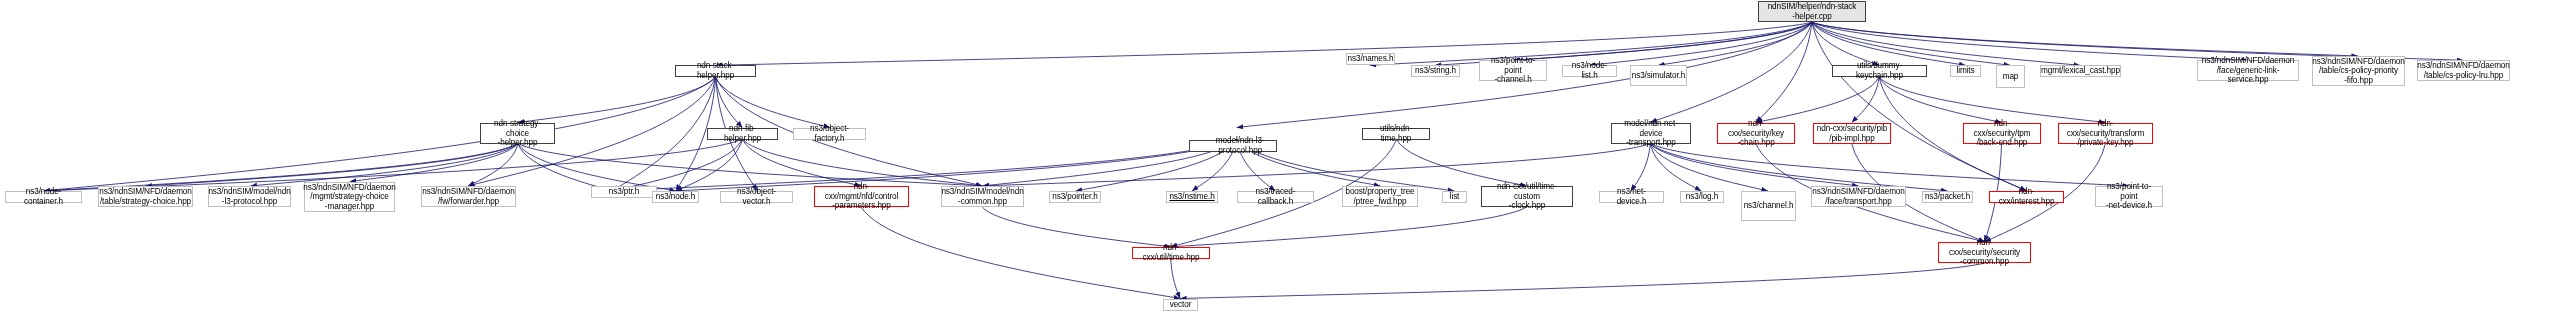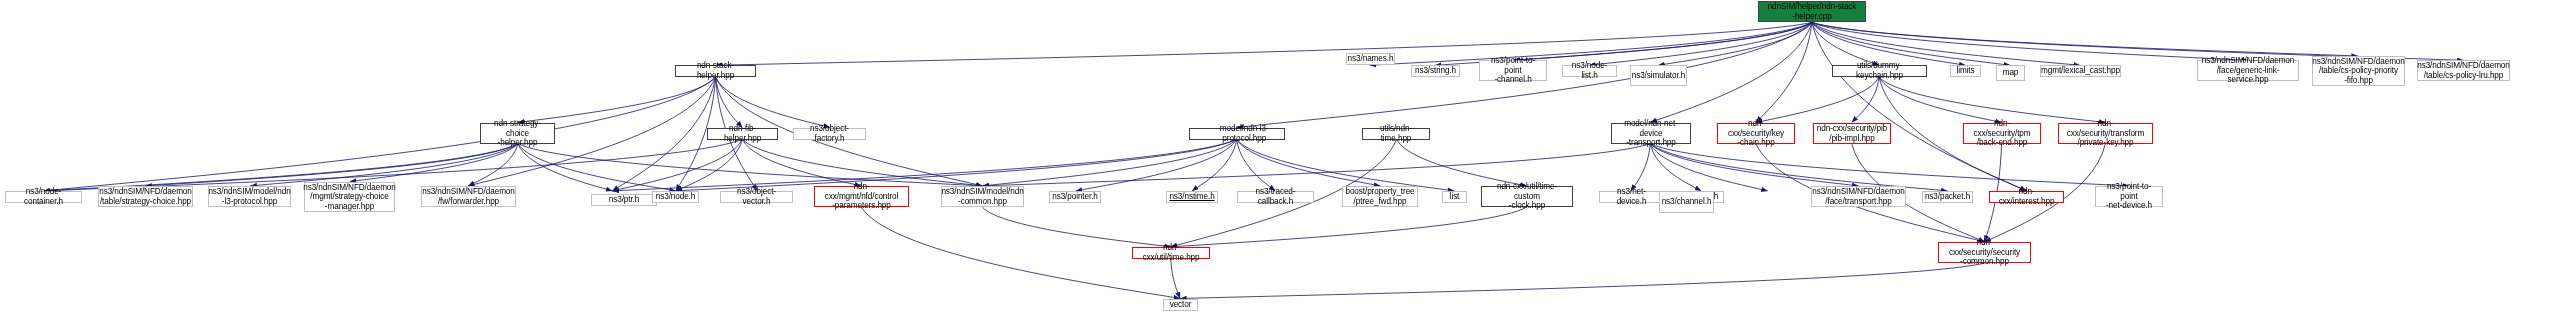--- a/index.html
+++ b/index.html
@@ -33,21 +33,21 @@
     background: #ffffff;
     border: 0.6px solid #c0c0c0;
     color: #000000;
     font-size: 8.2px;
     line-height: 1.18;
     letter-spacing: -0.1px;
     white-space: pre-line;
     padding: 0 2.5px;
   }
   .node.root {
-    background: #15803d;
+    background: #e5e5e5;
     border: 0.6px solid #404040;
   }
   .node.bold {
     border: 1.2px solid #404040;
   }
   .node.red {
     border: 1.2px solid #ff0000;
   }
 </style>
 </head>
@@ -138,34 +138,34 @@
 -helper.cpp</div>
       <div class="node bold" style="left: 675px; top: 65px; width: 81px; height: 11.8px;">ndn-stack-helper.hpp</div>
       <div class="node" style="left: 1346px; top: 53px; width: 49px; height: 11.8px;">ns3/names.h</div>
       <div class="node" style="left: 1411px; top: 65px; width: 49px; height: 11.8px;">ns3/string.h</div>
       <div class="node" style="left: 1479px; top: 60px; width: 68px; height: 21px;">ns3/point-to-point
 -channel.h</div>
       <div class="node" style="left: 1562px; top: 65px; width: 55px; height: 11.8px;">ns3/node-list.h</div>
       <div class="node" style="left: 1630px; top: 65px; width: 57px; height: 21px;">ns3/simulator.h</div>
       <div class="node bold" style="left: 1832px; top: 65px; width: 95px; height: 11.8px;">utils/dummy-keychain.hpp</div>
       <div class="node" style="left: 1950px; top: 65px; width: 31px; height: 11.8px;">limits</div>
-      <div class="node" style="left: 1996px; top: 65px; width: 29px; height: 16px;">map</div>
+      <div class="node" style="left: 1996px; top: 65px; width: 29px; height: 23px;">map</div>
       <div class="node" style="left: 2040px; top: 65px; width: 81px; height: 11.8px;">mgmt/lexical_cast.hpp</div>
       <div class="node" style="left: 2197px; top: 60px; width: 102px; height: 21px;">ns3/ndnSIM/NFD/daemon
 /face/generic-link-service.hpp</div>
       <div class="node" style="left: 2312px; top: 56px; width: 93px; height: 30px;">ns3/ndnSIM/NFD/daemon
 /table/cs-policy-priority
 -fifo.hpp</div>
       <div class="node" style="left: 2417px; top: 60px; width: 93px; height: 21px;">ns3/ndnSIM/NFD/daemon
 /table/cs-policy-lru.hpp</div>
       <div class="node bold" style="left: 480px; top: 123px; width: 75px; height: 21px;">ndn-strategy-choice
 -helper.hpp</div>
       <div class="node bold" style="left: 707px; top: 128px; width: 71px; height: 11.8px;">ndn-fib-helper.hpp</div>
       <div class="node" style="left: 793px; top: 128px; width: 73px; height: 11.8px;">ns3/object-factory.h</div>
-      <div class="node bold" style="left: 1189px; top: 128px; width: 96px; height: 11.8px; padding-left: 17px;">model/ndn-l3-protocol.hpp</div>
+      <div class="node bold" style="left: 1189px; top: 140px; width: 88px; height: 11.8px; padding-left: 17px;">model/ndn-l3-protocol.hpp</div>
       <div class="node bold" style="left: 1362px; top: 128px; width: 68px; height: 11.8px;">utils/ndn-time.hpp</div>
       <div class="node bold" style="left: 1611px; top: 123px; width: 80px; height: 21px;">model/ndn-net-device
 -transport.hpp</div>
       <div class="node red" style="left: 1717px; top: 123px; width: 78px; height: 21px;">ndn-cxx/security/key
 -chain.hpp</div>
       <div class="node red" style="left: 1813px; top: 123px; width: 78px; height: 21px;">ndn-cxx/security/pib
 /pib-impl.hpp</div>
       <div class="node red" style="left: 1963px; top: 123px; width: 78px; height: 21px;">ndn-cxx/security/tpm
 /back-end.hpp</div>
       <div class="node red" style="left: 2058px; top: 123px; width: 95px; height: 21px;">ndn-cxx/security/transform
@@ -173,38 +173,38 @@
       <div class="node" style="left: 5px; top: 191px; width: 77px; height: 11.8px;">ns3/node-container.h</div>
       <div class="node" style="left: 98px; top: 186px; width: 95px; height: 21px;">ns3/ndnSIM/NFD/daemon
 /table/strategy-choice.hpp</div>
       <div class="node" style="left: 208px; top: 186px; width: 83px; height: 21px;">ns3/ndnSIM/model/ndn
 -l3-protocol.hpp</div>
       <div class="node" style="left: 304px; top: 182px; width: 91px; height: 30px;">ns3/ndnSIM/NFD/daemon
 /mgmt/strategy-choice
 -manager.hpp</div>
       <div class="node" style="left: 421px; top: 186px; width: 95px; height: 21px;">ns3/ndnSIM/NFD/daemon
 /fw/forwarder.hpp</div>
-      <div class="node" style="left: 591px; top: 194px; width: 66px; height: 11.8px;">ns3/ptr.h</div>
+      <div class="node" style="left: 591px; top: 186px; width: 66px; height: 11.8px;">ns3/ptr.h</div>
       <div class="node" style="left: 652px; top: 191px; width: 47px; height: 11.8px;">ns3/node.h</div>
       <div class="node" style="left: 720px; top: 191px; width: 73px; height: 11.8px;">ns3/object-vector.h</div>
       <div class="node red" style="left: 814px; top: 186px; width: 95px; height: 21px;">ndn-cxx/mgmt/nfd/control
 -parameters.hpp</div>
       <div class="node" style="left: 941px; top: 186px; width: 83px; height: 21px;">ns3/ndnSIM/model/ndn
 -common.hpp</div>
       <div class="node" style="left: 1049px; top: 191px; width: 52px; height: 11.8px;">ns3/pointer.h</div>
       <div class="node" style="left: 1166px; top: 191px; width: 52px; height: 11.8px; text-decoration: underline;">ns3/nstime.h</div>
       <div class="node" style="left: 1237px; top: 191px; width: 77px; height: 11.8px;">ns3/traced-callback.h</div>
       <div class="node" style="left: 1342px; top: 186px; width: 76px; height: 21px;">boost/property_tree
 /ptree_fwd.hpp</div>
       <div class="node" style="left: 1442px; top: 191px; width: 25px; height: 11.8px;">list</div>
       <div class="node bold" style="left: 1481px; top: 186px; width: 92px; height: 21px;">ndn-cxx/util/time-custom
 -clock.hpp</div>
       <div class="node" style="left: 1599px; top: 191px; width: 65px; height: 11.8px;">ns3/net-device.h</div>
       <div class="node" style="left: 1680px; top: 191px; width: 44px; height: 11.8px;">ns3/log.h</div>
-      <div class="node" style="left: 1659px; top: 191px; width: 55px; height: 22px;">ns3/channel.h</div>
+      <div class="node" style="left: 1741px; top: 191px; width: 55px; height: 30px;">ns3/channel.h</div>
       <div class="node" style="left: 1811px; top: 186px; width: 95px; height: 21px;">ns3/ndnSIM/NFD/daemon
 /face/transport.hpp</div>
       <div class="node" style="left: 1922px; top: 191px; width: 51px; height: 11.8px;">ns3/packet.h</div>
       <div class="node red" style="left: 1989px; top: 191px; width: 75px; height: 11.8px;">ndn-cxx/interest.hpp</div>
       <div class="node" style="left: 2095px; top: 186px; width: 68px; height: 21px;">ns3/point-to-point
 -net-device.h</div>
       <div class="node red" style="left: 1132px; top: 247px; width: 78px; height: 11.8px;">ndn-cxx/util/time.hpp</div>
       <div class="node red" style="left: 1938px; top: 242px; width: 93px; height: 21px;">ndn-cxx/security/security
 -common.hpp</div>
       <div class="node" style="left: 1163px; top: 299px; width: 35px; height: 11.8px;">vector</div>

